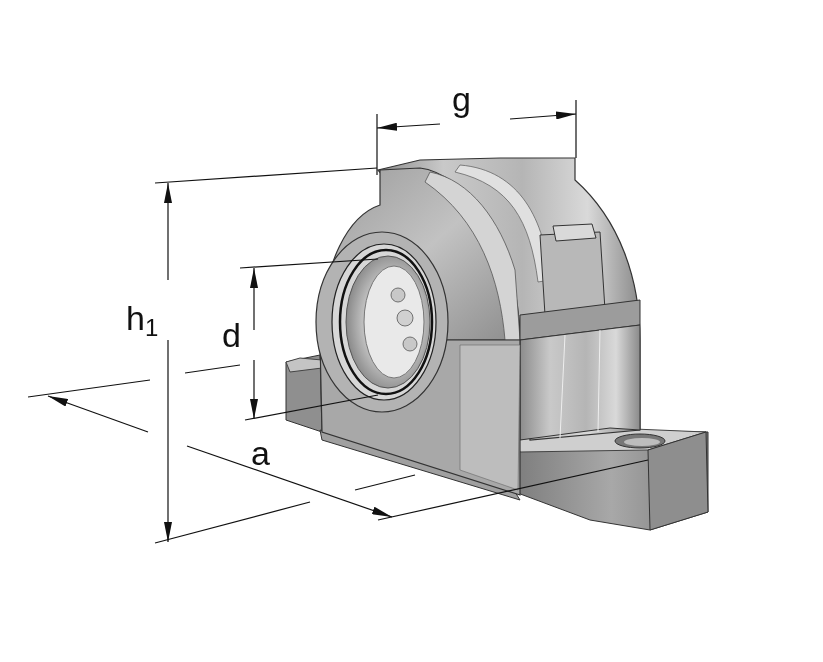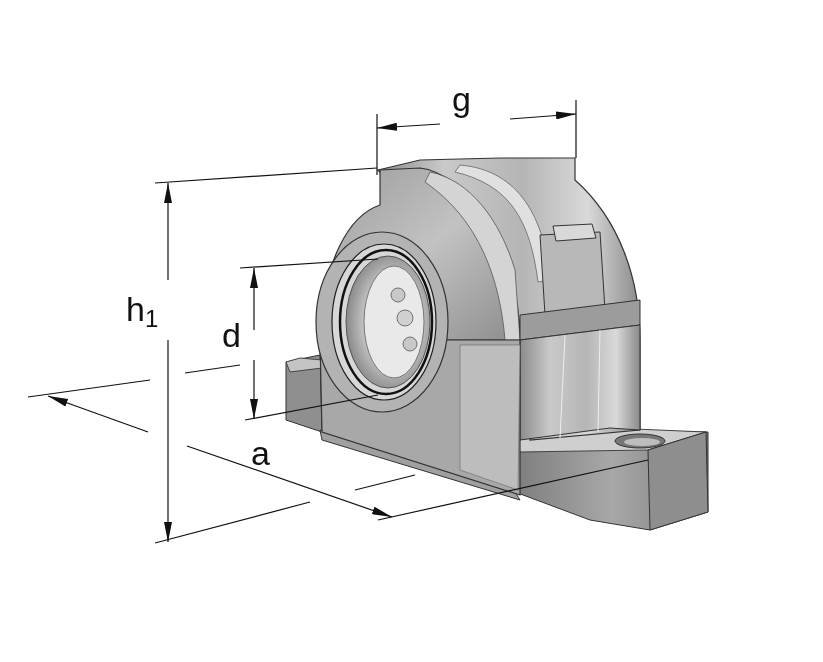--- a/index.html
+++ b/index.html
@@ -1,20 +1,20 @@
 <!DOCTYPE html>
 <html><head>
   <meta charset="utf-8">
   <style>
     html, body { margin: 0; padding: 0; background: #ffffff; }
     body { width: 823px; height: 662px; position: relative; overflow: hidden; font-family: "Liberation Sans", sans-serif; }
     #canvas { position: absolute; left: 0; top: 0; width: 823px; height: 662px; }
     .dim-label { position: absolute; color: #111; font-family: "Liberation Sans", sans-serif; line-height: 1; }
     .lbl-g { left: 452px; top: 82px; font-size: 34px; }
-    .lbl-h1 { left: 126px; top: 292px; font-size: 34px; }
+    .lbl-h1 { left: 126px; top: 301px; font-size: 34px; }
     .lbl-h1 sub { font-size: 24px; vertical-align: -6px; }
     .lbl-d { left: 222px; top: 318px; font-size: 34px; }
     .lbl-a { left: 251px; top: 436px; font-size: 34px; }
   </style>
 </head>
 <body>
 
 <svg id="canvas" viewBox="0 0 823 662" xmlns="http://www.w3.org/2000/svg">
   <defs>
     <linearGradient id="gBody" x1="0" y1="0" x2="1" y2="0">

